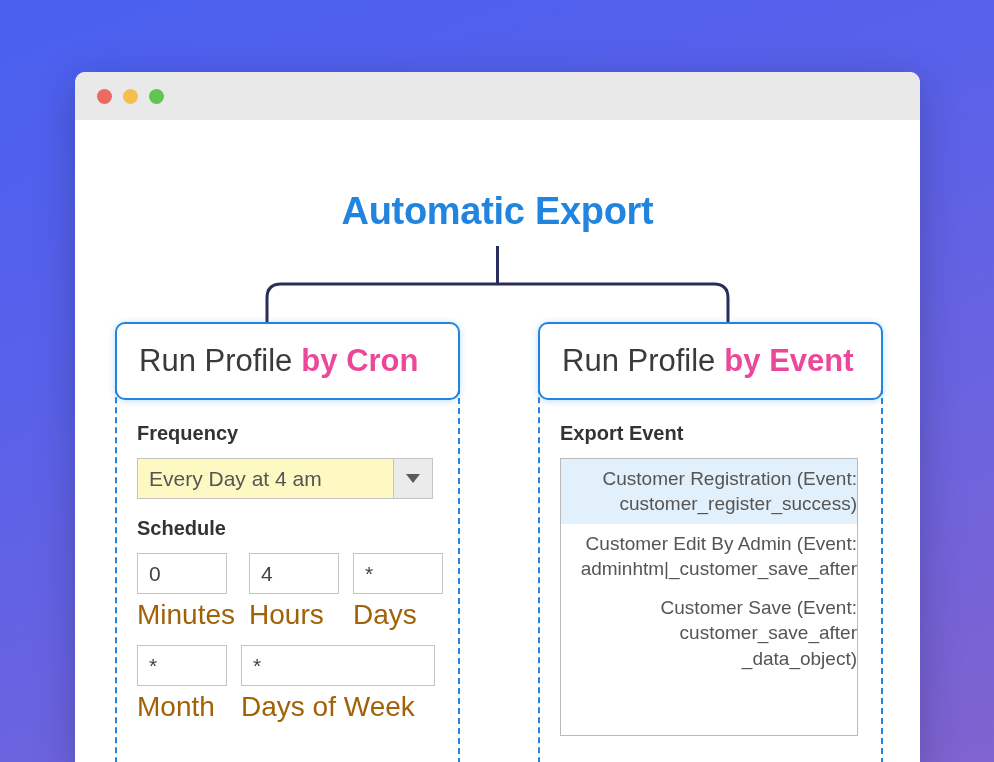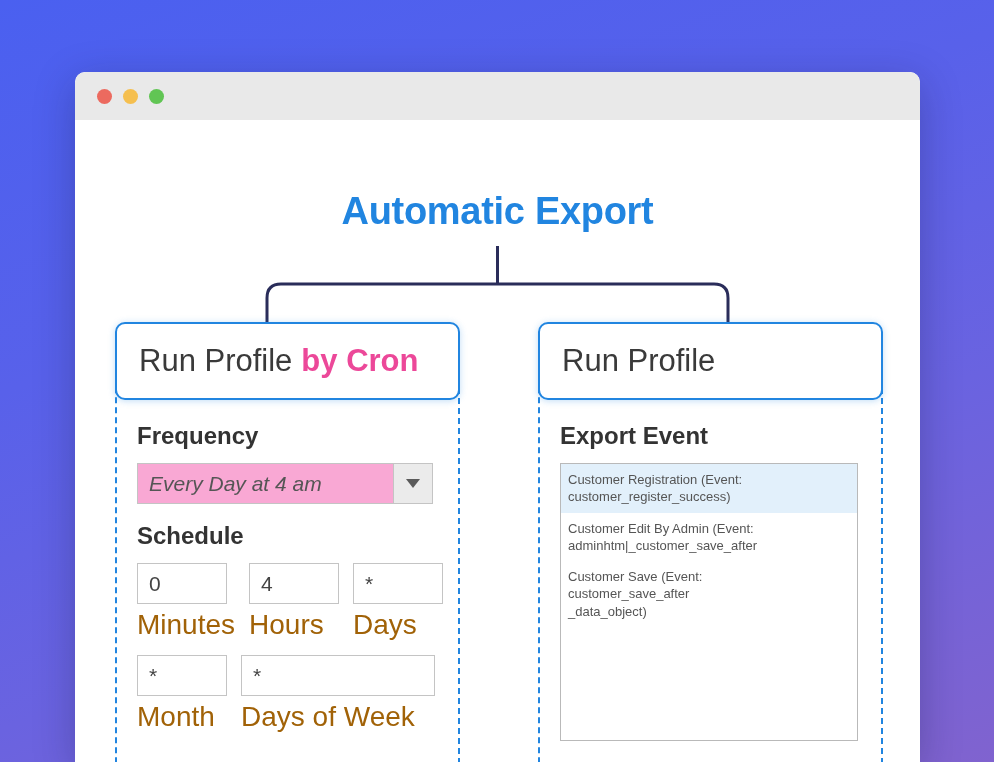--- a/index.html
+++ b/index.html
@@ -110,34 +110,33 @@
   .branch-body {
     position: absolute;
     top: 22px;
     left: 0;
     width: 345px;
     height: 428px;
     padding: 78px 22px 0 22px;
   }
 
   .section-label {
-    font-size: 24px;
+    font-size: 20px;
     font-weight: bold;
     color: #333333;
     margin-bottom: 13px;
   }
 
   
   .select-wrap {
     display: flex;
     width: 296px;
     height: 41px;
     border: 1px solid #c4c4c4;
-    background: #f9a8d4;
-    font-style: italic;
+    background: #fef9c3;
   }
   .select-value {
     flex: 1;
     display: flex;
     align-items: center;
     padding-left: 11px;
     font-size: 21px;
     color: #555555;
     white-space: nowrap;
     overflow: hidden;
@@ -186,24 +185,25 @@
   
   .event-list {
     width: 298px;
     height: 278px;
     border: 1px solid #b9b9b9;
     background: #ffffff;
     overflow: hidden;
   }
   .event-item {
     padding: 7px 0 7px 7px;
-    font-size: 13px;
+    font-size: 19px;
     line-height: 1.33;
     color: #555555;
     white-space: pre-line;
+    text-align: right;
   }
   .event-item.selected { background: #e2f0fb; }
   .event-item.clipped  { white-space: pre; overflow: hidden; }
 </style>
 </head>
 <body>
 
 <div class="window">
 
   <div class="titlebar">
@@ -289,17 +289,18 @@
 adminhtm|_customer_save_after</div>
           <div class="event-item">Customer Save (Event:
 customer_save_after
 _data_object)</div>
         </div>
 
       </div>
 
       <div class="branch-header">
         <span>Run Profile</span>
+        <span class="accent">by Event</span>
       </div>
     </div>
 
   </div>
 </div>
 
 </body></html>

